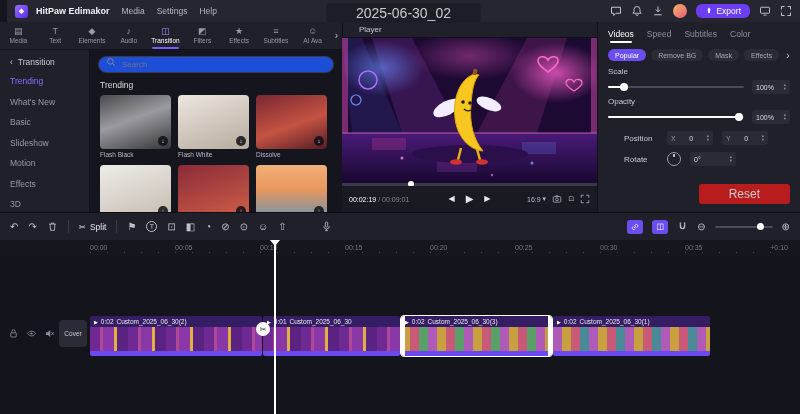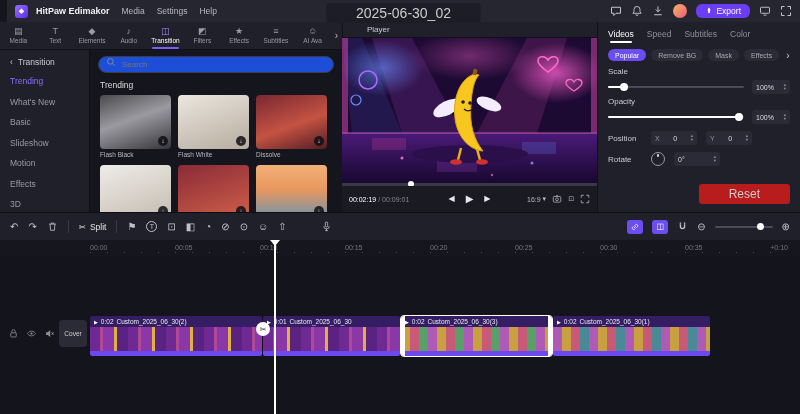--- a/index.html
+++ b/index.html
@@ -44,21 +44,21 @@
   .t1{background:linear-gradient(160deg,#4a4a4e 0%,#9a9aa0 45%,#35353a 100%)}
   .t2{background:linear-gradient(160deg,#ece6de 0%,#b6ac9f 100%)}
   .t3{background:linear-gradient(160deg,#7a2732 0%,#c45342 55%,#541c26 100%)}
   .t4{background:linear-gradient(160deg,#efece7 0%,#c3bbb0 100%)}
   .t5{background:linear-gradient(160deg,#8a2b38 0%,#d06048 100%)}
   .t6{background:linear-gradient(180deg,#f2b078 0%,#e8975e 45%,#6e93ad 100%)}
   .dl{position:absolute;right:3px;bottom:3px;width:10px;height:10px;border-radius:50%;background:rgba(15,15,20,.85);color:#fff;font-size:6px;display:flex;align-items:center;justify-content:center}
   .cap{font-size:6.5px;color:#b9b9c4;margin-top:2px;white-space:nowrap}
 
   
-  .player-head{position:absolute;top:22px;left:342px;width:255px;height:16px;background:#20202b;color:#c9c9d4;font-size:8px;display:flex;align-items:center;padding:0 24px;box-sizing:border-box;border-left:1px solid #101018;border-bottom:1px solid #101018;z-index:10}
+  .player-head{position:absolute;top:22px;left:342px;width:255px;height:16px;background:#20202b;color:#c9c9d4;font-size:8px;display:flex;align-items:center;padding:0 16px;box-sizing:border-box;border-left:1px solid #101018;border-bottom:1px solid #101018;z-index:10}
   .video{position:absolute;top:38px;left:342px;width:255px;height:145px;background:#000}
   .progress{position:absolute;top:183px;left:342px;width:255px;height:3px;background:#3a3a47}
   .p-dot{position:absolute;top:-2px;width:6px;height:6px;border-radius:50%;background:#fff;transform:translateX(-3px)}
   .p-ctrl{position:absolute;top:186px;left:342px;width:255px;height:26px;background:#1a1a23;display:flex;align-items:center;padding:0 7px;box-sizing:border-box}
   .time{font-size:7px;color:#888;white-space:nowrap}
   .time b{color:#fff;font-weight:normal}
   .transport{position:absolute;left:50%;transform:translateX(-50%);display:flex;gap:11px;align-items:center}
   .t-btn{color:#e8e8ee;font-size:8px;line-height:1}
   .t-btn.play{font-size:10px}
   .right-ctrl{margin-left:auto;display:flex;align-items:center;gap:6px;color:#b8b8c4;font-size:7px}
@@ -76,21 +76,21 @@
   .pill-more{color:#ccc;font-size:10px;margin-left:2px}
   .row-label{font-size:8px;color:#c9c9d4;margin:3px 0 4px}
   .slider-row{display:flex;align-items:center;gap:8px;margin-bottom:3px}
   .track{flex:1;height:2px;background:#4a4a58;border-radius:1px;position:relative}
   .fill{position:absolute;left:0;top:0;bottom:0;background:#fff;border-radius:1px}
   .knob{position:absolute;top:-3px;width:8px;height:8px;border-radius:50%;background:#fff;transform:translateX(-4px)}
   .valbox{height:14px;background:#2b2b38;border-radius:3px;display:flex;align-items:center;justify-content:space-between;gap:3px;padding:0 4px;font-size:7px;color:#ddd;box-sizing:border-box;white-space:nowrap}
   .valbox.w36{width:38px;flex:none}
   .valbox .dim{color:#8f8f9c}
   .stepper{display:flex;flex-direction:column;line-height:4px;font-size:4.5px;color:#8f8f9c;text-align:center}
-  .pos-row{display:flex;align-items:center;gap:9px;margin:7px 0 0}
+  .pos-row{display:flex;align-items:center;gap:9px;margin:7px 16px 0}
   .pos-row .row-label{margin:0;width:34px}
   .dial{width:12px;height:12px;border:1.2px solid #9a9aa6;border-radius:50%;position:relative;flex:none}
   .dial::after{content:"";position:absolute;top:1px;left:50%;width:2.5px;height:2.5px;margin-left:-1.25px;background:#ddd;border-radius:50%}
   .reset{position:absolute;right:10px;bottom:8px;background:#b91c1c;border-radius:3px;padding:3px 30px;font-size:12px;color:#ccc}
 
   
   .ttool{position:absolute;top:212px;left:0;width:800px;height:28px;background:#20202b;border-top:1px solid #0d0d13;display:flex;align-items:center;padding:0 10px;box-sizing:border-box;gap:10px;z-index:10}
   .tt-ic{color:#c0c0cc;font-size:10px;line-height:1;flex:none}
   .tt-ic.circled{width:11px;height:11px;border:1px solid #c0c0cc;border-radius:50%;font-size:7px;display:flex;align-items:center;justify-content:center;box-sizing:border-box}
   .divider{width:1px;height:13px;background:#3a3a47;flex:none}

